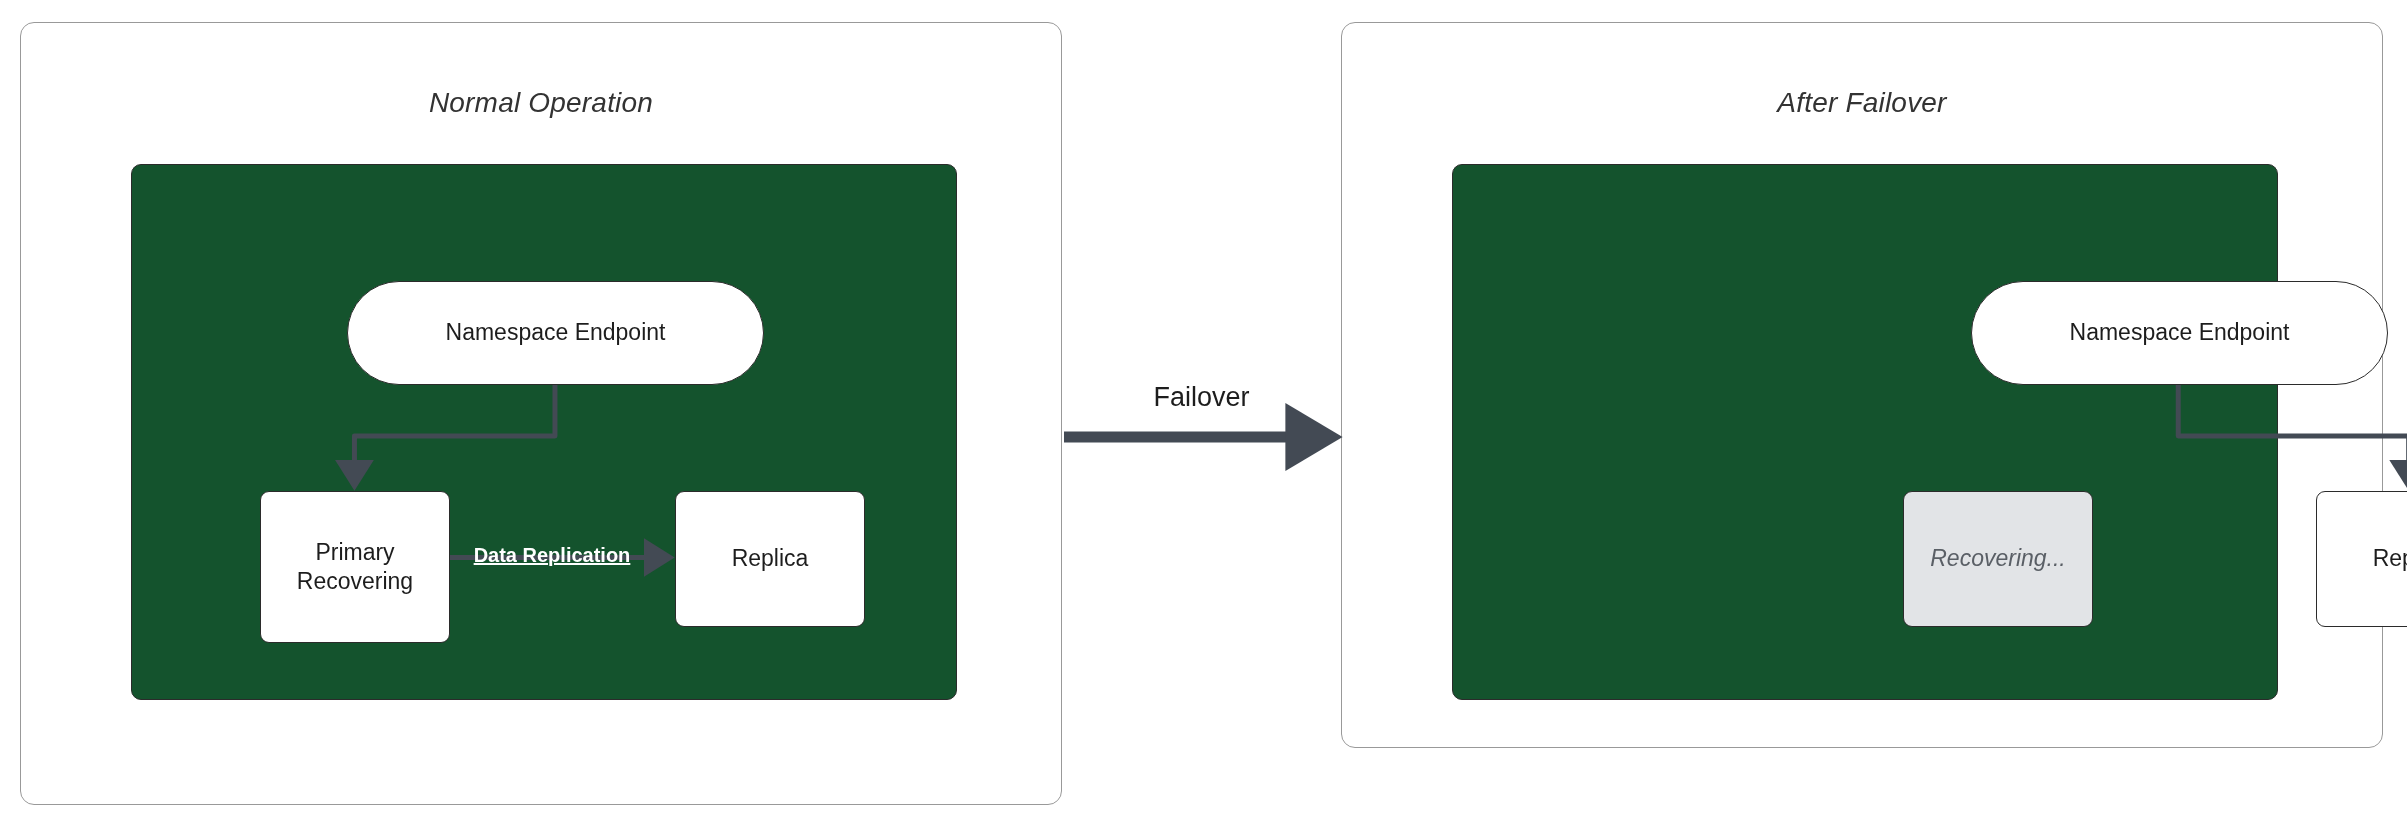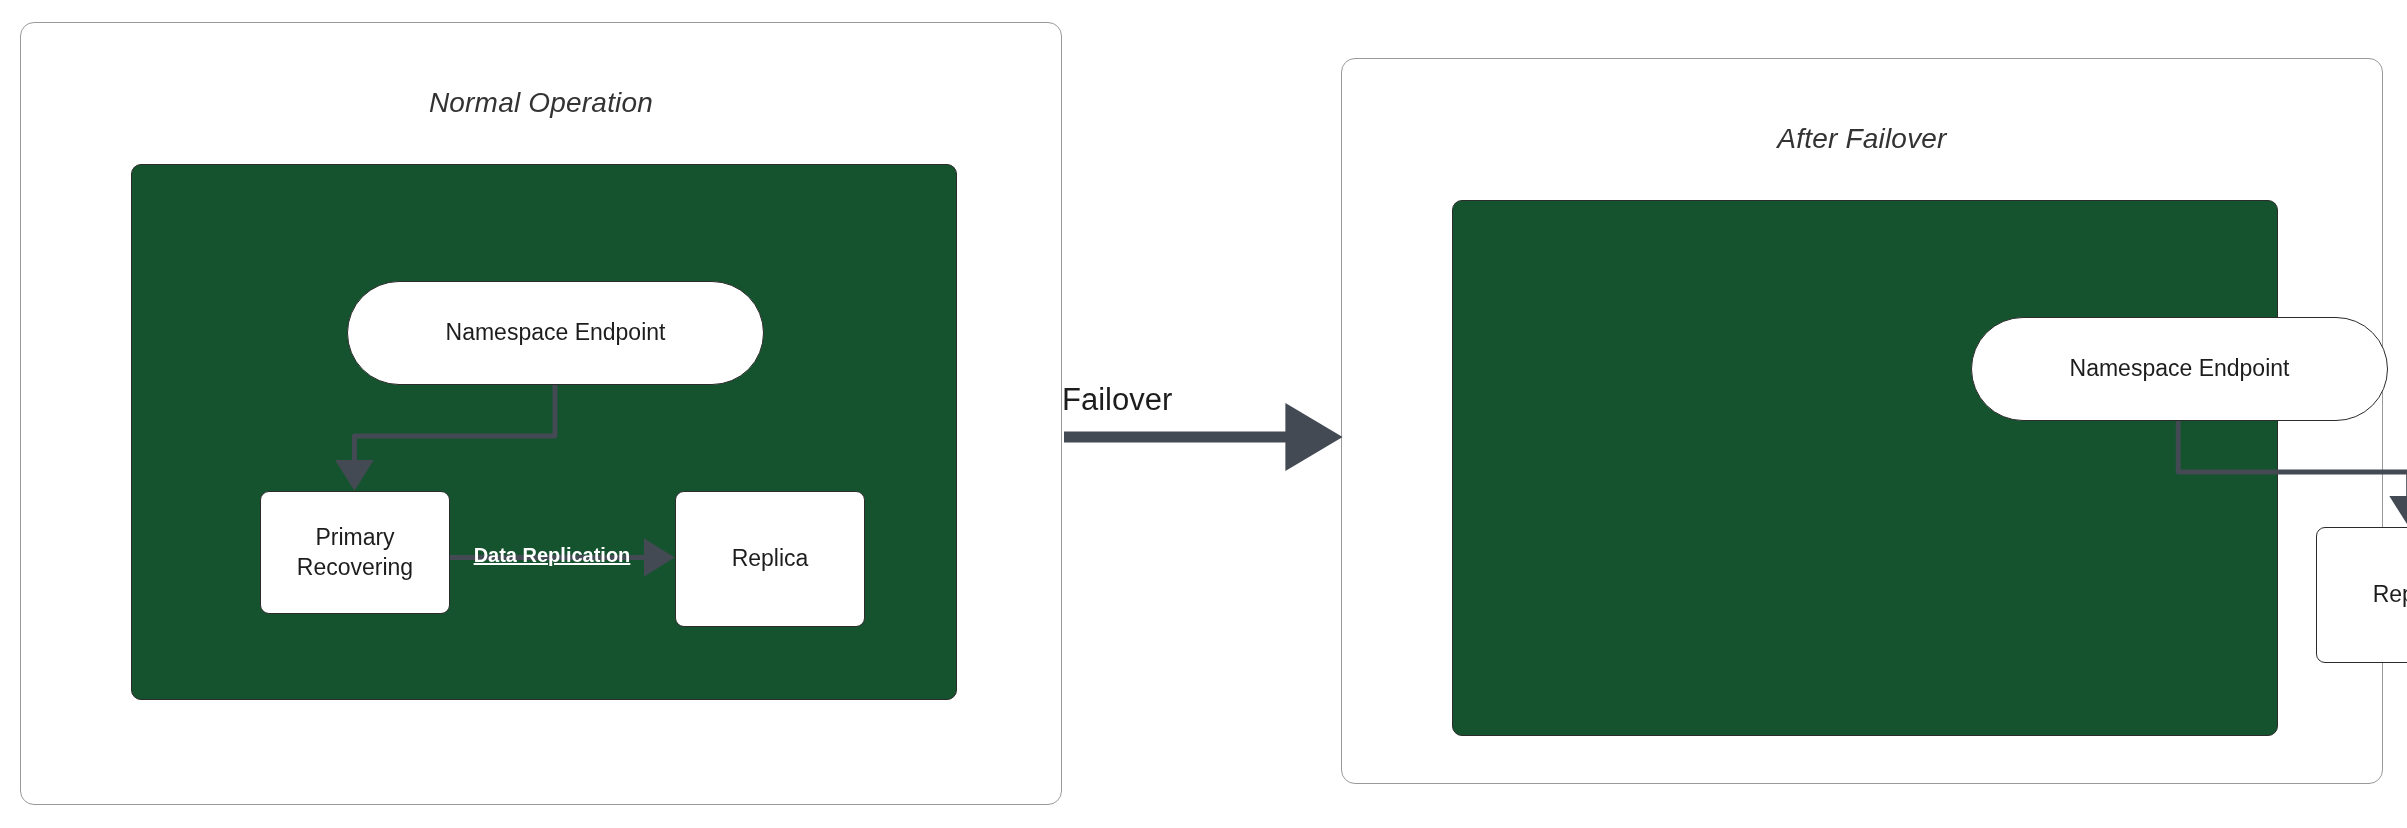--- a/index.html
+++ b/index.html
@@ -22,21 +22,21 @@
 
   
   .panel {
     position: absolute;
     box-sizing: border-box;
     background: #ffffff;
     border: 1.6px solid #999999;
     border-radius: 14px;
   }
   #panel-left  { left: 20px;   top: 22px; width: 1042px; height: 783px; }
-  #panel-right { left: 1341px; top: 22px; width: 1042px; height: 726px; margin-top: 36px; }
+  #panel-right { left: 1341px; top: 22px; width: 1042px; height: 726px; }
 
   .panel-title {
     position: absolute;
     top: 0;
     left: 0;
     width: 100%;
     text-align: center;
     font-size: 28px;
     font-style: italic;
     color: #333333;
@@ -75,21 +75,21 @@
   .node.pill { border-radius: 60px; }
   .node.rect { border-radius: 9px; }
   .node.recovering {
     background: #e2e4e7;
     color: #5a5f66;
     font-style: italic;
   }
 
   
   #node-endpoint-left   { left: 215px; top: 116px; width: 417px; height: 104px; }
-  #node-primary         { left: 128px; top: 326px; width: 190px; height: 123px; }
+  #node-primary         { left: 128px; top: 326px; width: 190px; height: 152px; }
   #node-replica-left    { left: 543px; top: 326px; width: 190px; height: 136px; }
 
   
   #node-endpoint-right  { left: 518px; top: 116px; width: 417px; height: 104px; }
   #node-recovering      { left: 450px; top: 326px; width: 190px; height: 136px; }
   #node-replica-right   { left: 863px; top: 326px; width: 190px; height: 136px; }
 
   
   .conn-layer {
     position: absolute;
@@ -124,21 +124,22 @@
     top: 370px;
     width: 279px;
     height: 120px;
     z-index: 2;
   }
   #failover-label {
     position: absolute;
     left: 0;
     top: 12px;
     width: 279px;
-    font-size: 31px;
+    text-align: center;
+    font-size: 27px;
     color: #1d1d1d;
     white-space: nowrap;
   }
   #failover-svg {
     position: absolute;
     left: 0;
     top: 0;
     width: 279px;
     height: 120px;
     overflow: visible;
@@ -215,20 +216,23 @@
           </marker>
         </defs>
 
         <path d="M 727,220 L 727,272 L 958,272 L 958,312" fill="none" stroke="#434a54" stroke-width="5" stroke-linecap="round" stroke-linejoin="round" marker-end="url(#ah-right)"></path>
       </svg>
 
       <div class="node pill" id="node-endpoint-right">
         <span>Namespace Endpoint</span>
       </div>
 
+      <div class="node rect recovering" id="node-recovering">
+        <span>Recovering...</span>
+      </div>
 
       <div class="node rect" id="node-replica-right">
         <span>Replica</span>
       </div>
 
     </div>
   </div>
 
 </div>
 

